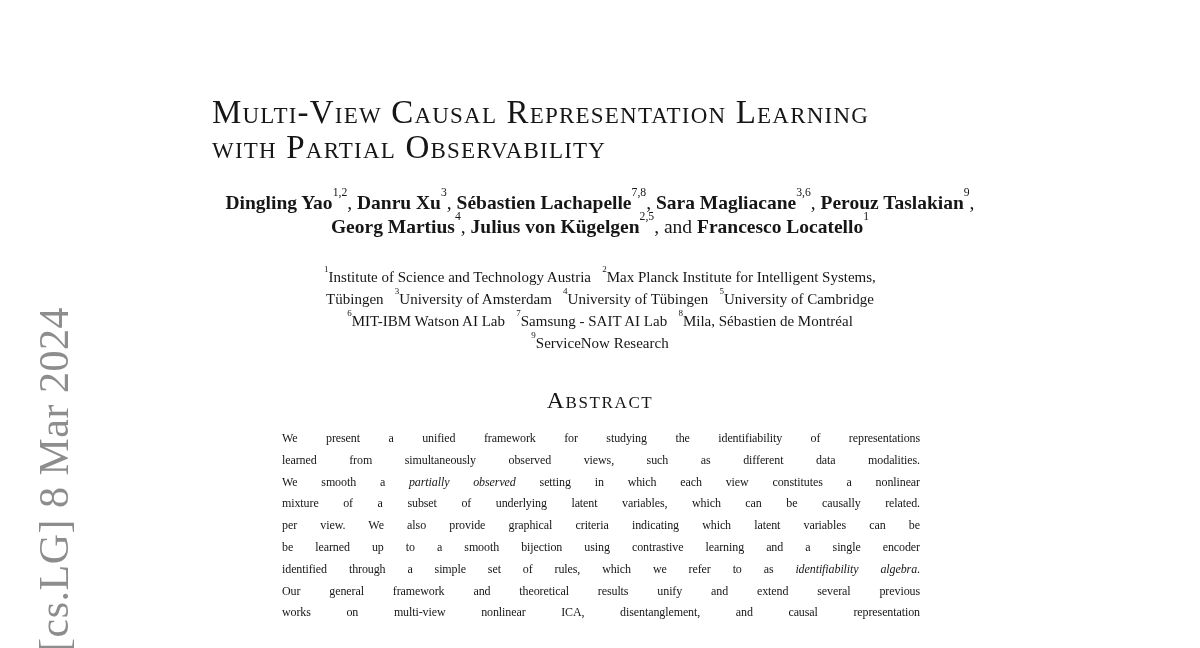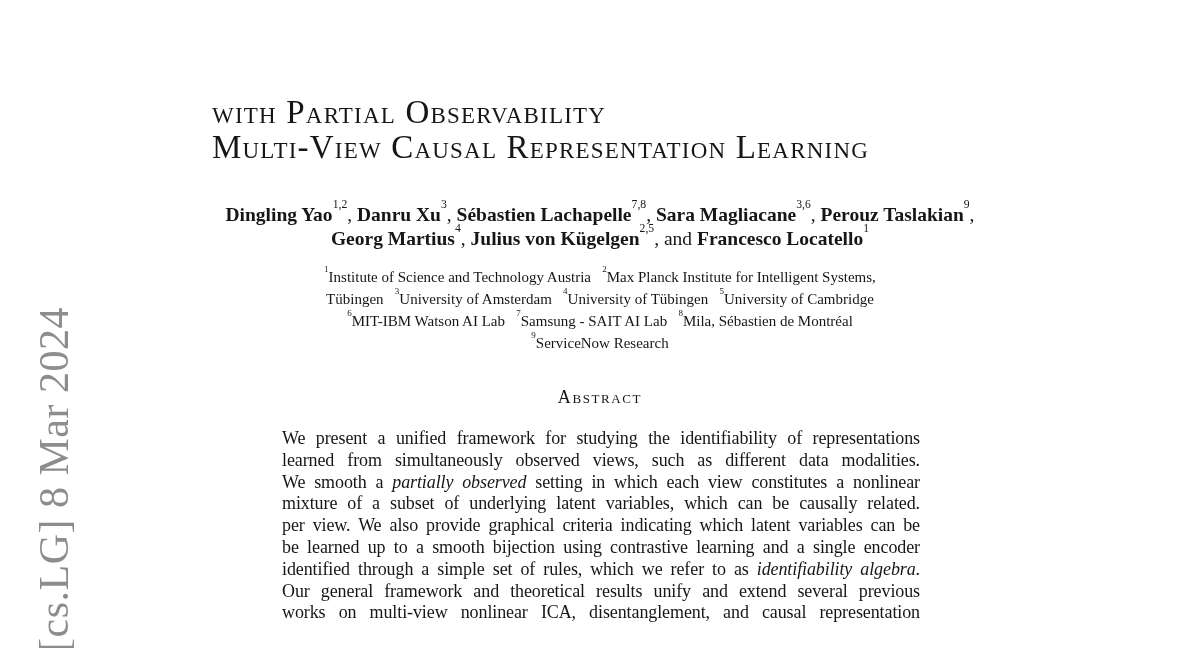--- a/index.html
+++ b/index.html
@@ -18,58 +18,58 @@
   }
 
   .title {
     position: absolute; left: 212px; top: 95px;
     font-weight: normal; font-variant: small-caps;
     font-size: 33px; line-height: 35px; letter-spacing: 1.2px;
   }
   .tline { display: block; white-space: nowrap; }
 
   .authors {
-    position: absolute; left: 205px; top: 203px; width: 790px;
+    position: absolute; left: 205px; top: 191px; width: 790px;
     text-align: center; font-size: 19.5px; line-height: 24px;
   }
   .a-line { white-space: nowrap; }
 
   .affils {
     position: absolute; left: 205px; top: 266px; width: 790px;
     text-align: center; font-size: 15px; line-height: 22px;
   }
   .f-line { white-space: nowrap; }
 
   .abs-heading {
     position: absolute; left: 205px; top: 387px; width: 790px;
     text-align: center; font-variant: small-caps;
-    font-size: 18px; letter-spacing: 1.6px;
+    font-size: 24px; letter-spacing: 1.6px;
   }
 
   .abs-body {
     position: absolute; left: 282px; top: 428px; width: 638px;
-    font-size: 18px; line-height: 21.8px; letter-spacing: -0.1px;
+    font-size: 12px; line-height: 21.8px; letter-spacing: -0.1px;
   }
   .abs-line {
     text-align: justify; text-align-last: justify; text-justify: inter-word;
     white-space: normal; overflow: hidden; height: 21.8px;
   }
 
   sup { font-size: 60%; line-height: 0; position: relative; top: -0.5em; }
 </style>
 </head>
 <body style="color: rgb(22, 22, 22); background: rgb(255, 255, 255);">
 
 <div class="page">
 
   <div class="stamp" style="color: rgb(141, 141, 141);">[cs.LG] 8 Mar 2024</div>
 
   <h1 class="title">
+    <span class="tline">Multi-View Causal Representation Learning</span>
     <span class="tline">with Partial Observability</span>
-    <span class="tline">Multi-View Causal Representation Learning</span>
   </h1>
 
   <div class="authors">
     <div class="a-line"><span style="font-weight: bold;">Dingling Yao</span><sup>1,2</sup><span>, </span><span style="font-weight: bold;">Danru Xu</span><sup>3</sup><span>, </span><span style="font-weight: bold;">Sébastien Lachapelle</span><sup>7,8</sup><span>, </span><span style="font-weight: bold;">Sara Magliacane</span><sup>3,6</sup><span>, </span><span style="font-weight: bold;">Perouz Taslakian</span><sup>9</sup><span>,</span></div>
     <div class="a-line"><span style="font-weight: bold;">Georg Martius</span><sup>4</sup><span>, </span><span style="font-weight: bold;">Julius von Kügelgen</span><sup>2,5</sup><span>, and </span><span style="font-weight: bold;">Francesco Locatello</span><sup>1</sup></div>
   </div>
 
   <div class="affils">
     <div class="f-line"><sup>1</sup><span>Institute of Science and Technology Austria  </span><sup>2</sup><span>Max Planck Institute for Intelligent Systems,</span></div>
     <div class="f-line"><span>Tübingen  </span><sup>3</sup><span>University of Amsterdam  </span><sup>4</sup><span>University of Tübingen  </span><sup>5</sup><span>University of Cambridge</span></div>

